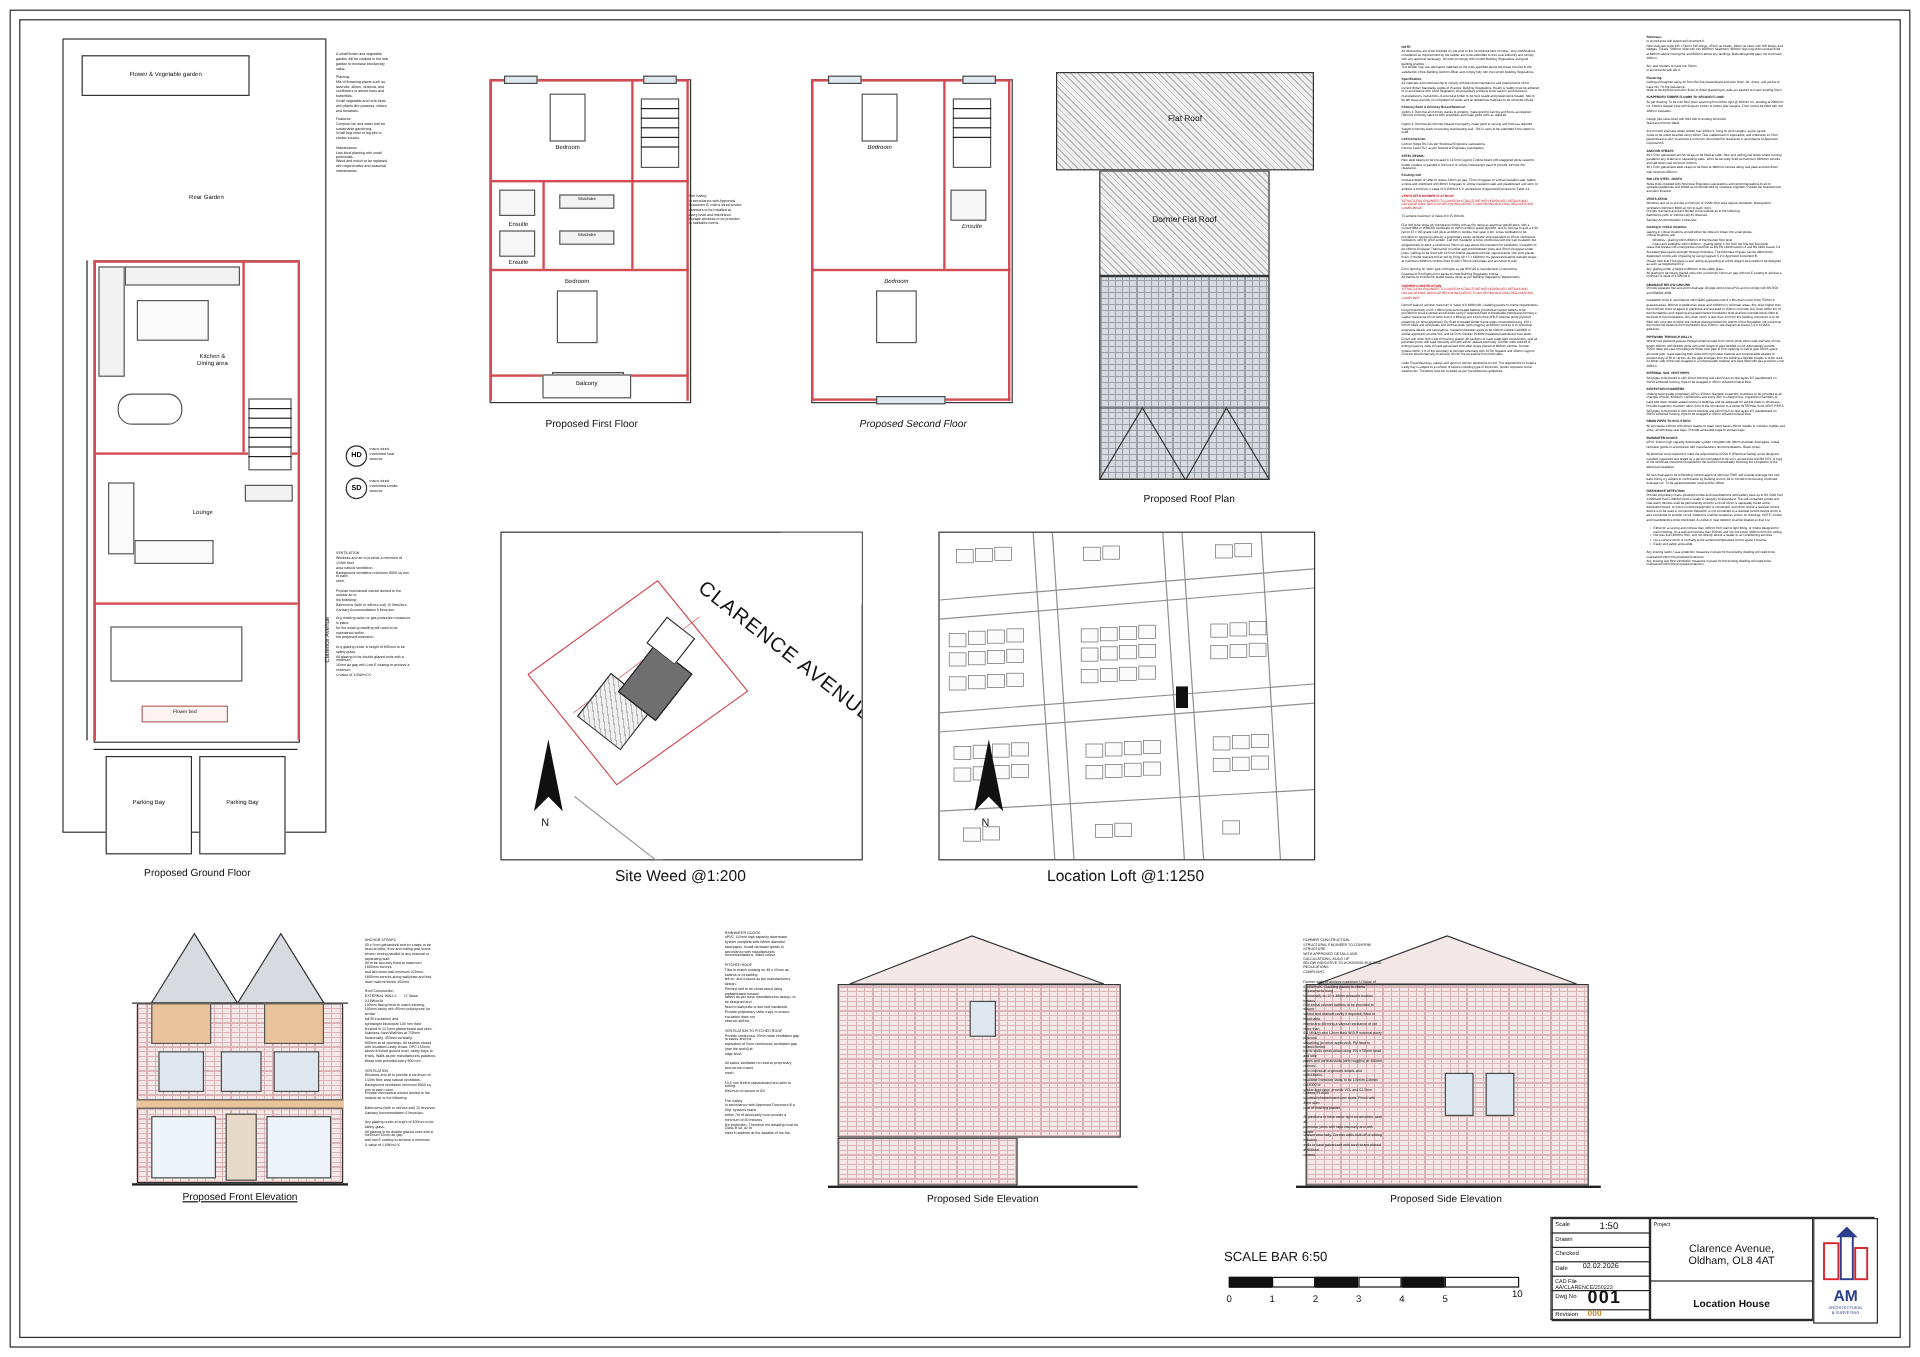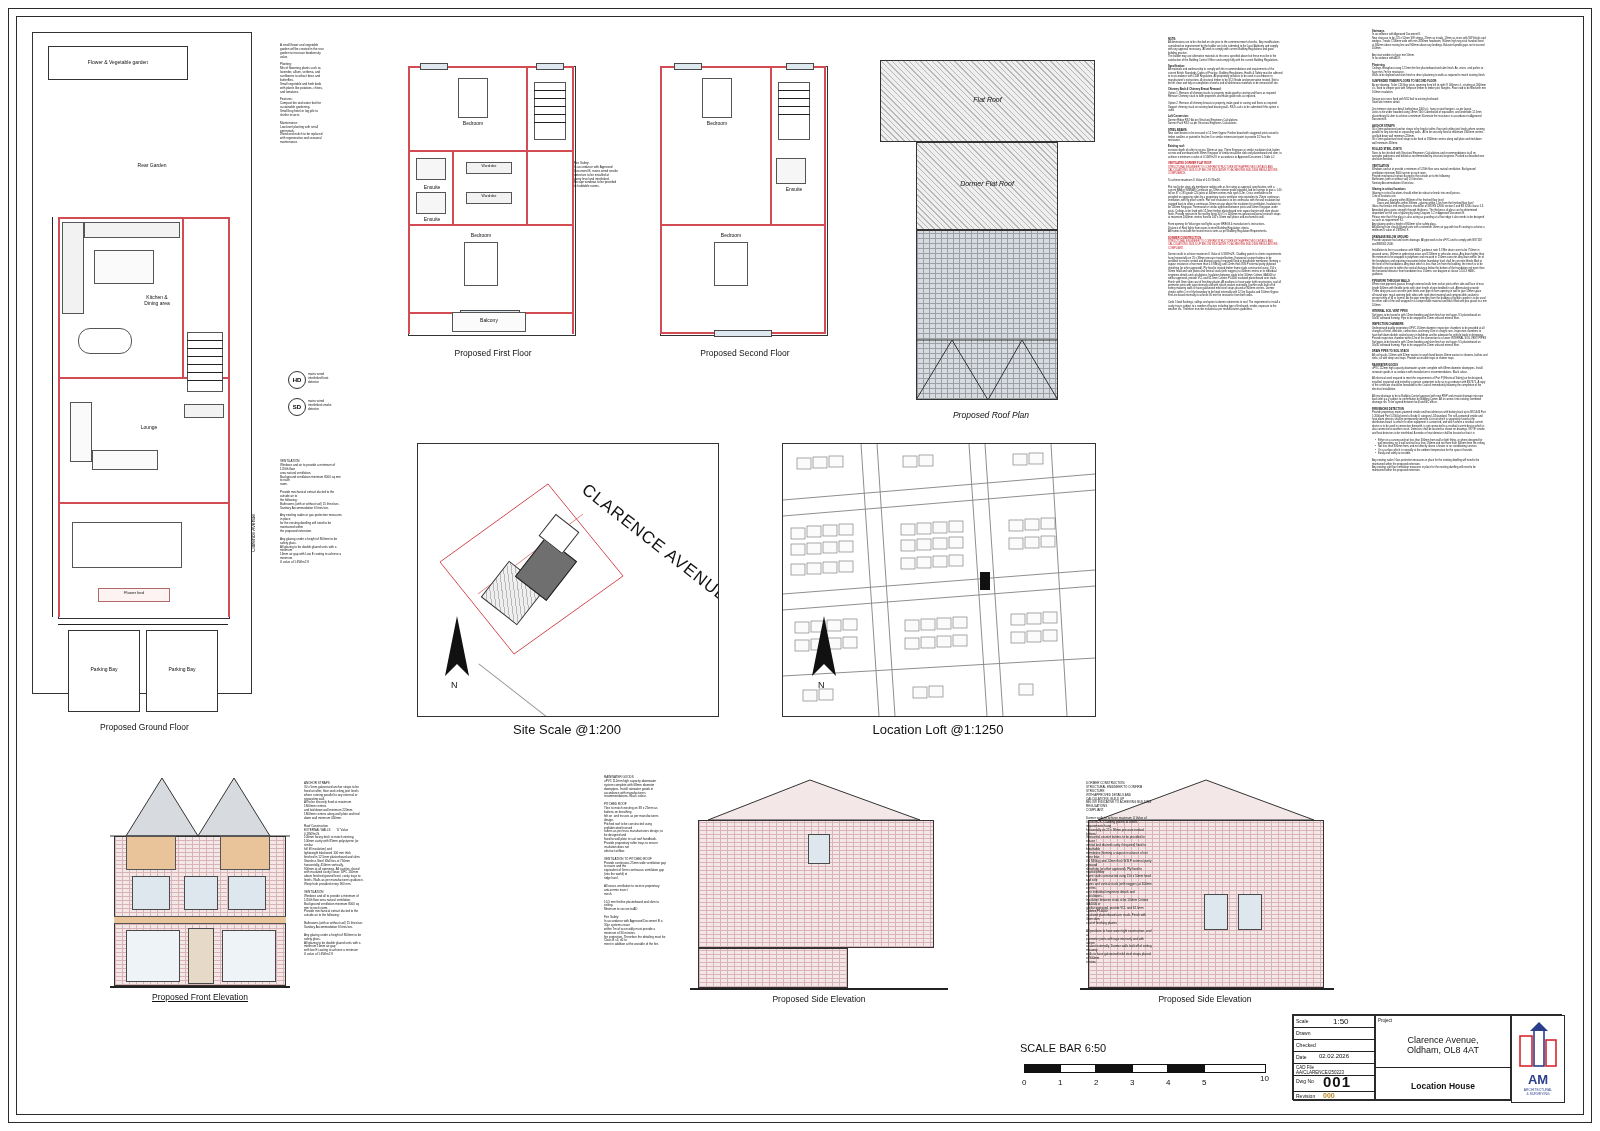--- a/index.html
+++ b/index.html
@@ -44,21 +44,21 @@
   .logo{position:absolute;border:1px solid #2b2b2b;background:#fff;}
 </style>
 </head>
 <body>
 
 <div id="sheet">
 
   <div class="frame-outer"></div>
   <div class="frame-inner"></div>
 
-  <div class="blk" style="left:32px;top:32px;width:250px;height:690px;padding-left:39px;">
+  <div class="blk" style="left:52px;top:32px;width:250px;height:690px;padding-left:39px;">
 
     <div class="garden" style="left:0;top:0;width:218px;height:660px;"></div>
 
     <div class="blk" style="left:16px;top:14px;width:140px;height:34px;border:1px solid #333;background:#fff;"></div>
     <div class="rmlab" style="left:16px;top:27px;width:140px;">Flower &amp; Vegetable garden</div>
     <div class="rmlab" style="left:90px;top:130px;width:60px;">Rear Garden</div>
 
     <div class="plan" style="left:26px;top:185px;width:170px;height:400px;"></div>
 
     <div class="wallH" style="left:26px;top:185px;width:170px;"></div>
@@ -203,21 +203,21 @@
     <div class="cap" style="left:-10px;top:282px;width:190px;">Proposed First Floor</div>
   </div>
   <div class="tiny" style="left:574px;top:162px;width:46px;">Fire Safety:
 In accordance with Approved
 Document B, mains wired smoke
 detectors to be installed at
 every level and interlinked.
 Escape windows to be provided
 to habitable rooms.</div>
 
-  <div class="blk" style="left:660px;top:66px;width:192px;height:300px;">
+  <div class="blk" style="left:676px;top:66px;width:192px;height:300px;font-style:italic;">
     <div class="plan" style="left:0;top:0;width:166px;height:268px;"></div>
     <div class="wallH" style="left:0;top:0;width:166px;"></div>
     <div class="wallH" style="left:0;top:158px;width:166px;"></div>
     <div class="wallH" style="left:0;top:266px;width:166px;"></div>
     <div class="wallV" style="left:0;top:0;height:268px;"></div>
     <div class="wallV" style="left:164px;top:0;height:268px;"></div>
     <div class="wallV" style="left:110px;top:0;height:158px;"></div>
 
     <div class="win" style="left:14px;top:-3px;width:26px;height:5px;"></div>
     <div class="win" style="left:126px;top:-3px;width:26px;height:5px;"></div>
@@ -234,21 +234,21 @@
     <div class="hair" style="left:118px;top:32px;width:32px;height:1px;"></div>
     <div class="hair" style="left:118px;top:40px;width:32px;height:1px;"></div>
     <div class="hair" style="left:118px;top:48px;width:32px;height:1px;"></div>
 
     <div class="blk" style="left:54px;top:176px;width:34px;height:44px;border:1px solid #555;background:#fff;"></div>
     <div class="rmlab" style="left:46px;top:166px;width:50px;">Bedroom</div>
 
     <div class="cap" style="left:-10px;top:282px;width:190px;">Proposed Second Floor</div>
   </div>
 
-  <div class="blk" style="left:920px;top:60px;width:190px;height:370px;font-style:italic;">
+  <div class="blk" style="left:920px;top:60px;width:190px;height:370px;">
     <div class="blk hatchgrey" style="left:-40px;top:0;width:215px;height:82px;border:1px solid #333;"></div>
     <div class="rmlab" style="left:-40px;top:36px;width:215px;font-size:7px;">Flat Roof</div>
 
     <div class="blk hatchgrey" style="left:-4px;top:82px;width:142px;height:88px;border:1px solid #333;"></div>
     <div class="rmlab" style="left:-4px;top:120px;width:142px;font-size:7px;">Dormer Flat Roof</div>
 
     <div class="blk roofslate" style="left:-4px;top:170px;width:142px;height:170px;border:1px solid #333;"></div>
     <svg style="position:absolute;left:-4px;top:170px;" width="142" height="170">
       <polyline points="0,170 36,110 72,170" fill="none" stroke="#333" stroke-width="1"></polyline>
       <polyline points="72,170 106,110 142,170" fill="none" stroke="#333" stroke-width="1"></polyline>
@@ -267,21 +267,21 @@
     </svg>
     <div class="blk hatchgrey" style="left:72px;top:126px;width:46px;height:46px;transform:rotate(38deg);border:1px solid #333;"></div>
     <div class="blk" style="left:108px;top:100px;width:40px;height:50px;transform:rotate(38deg);border:1px solid #222;background:#6f6f6f;"></div>
     <div class="blk" style="left:126px;top:76px;width:30px;height:28px;transform:rotate(38deg);border:1px solid #333;background:#fff;"></div>
 
     <svg style="position:absolute;left:18px;top:172px;" width="42" height="72">
       <polygon points="21,0 33,60 21,48 9,60" fill="#111"></polygon>
     </svg>
     <div style="position:absolute;left:33px;top:236px;font-size:9px;color:#111;">N</div>
   </div>
-  <div class="capL" style="left:417px;top:722px;width:300px;">Site Scale  @1:200</div>
+  <div class="capL" style="left:417px;top:722px;width:300px;">Site Weed  @1:200</div>
 
   <div class="map" style="left:782px;top:443px;width:312px;height:272px;">
     <svg style="position:absolute;left:0;top:0;" width="312" height="272">
       <g stroke="#8e8e8e" stroke-width="1" fill="none">
         <line x1="0" y1="56" x2="312" y2="30"></line>
         <line x1="0" y1="72" x2="312" y2="46"></line>
         <line x1="0" y1="150" x2="312" y2="126"></line>
         <line x1="0" y1="166" x2="312" y2="142"></line>
         <line x1="0" y1="232" x2="312" y2="214"></line>
         <line x1="78" y1="0" x2="96" y2="272"></line>

